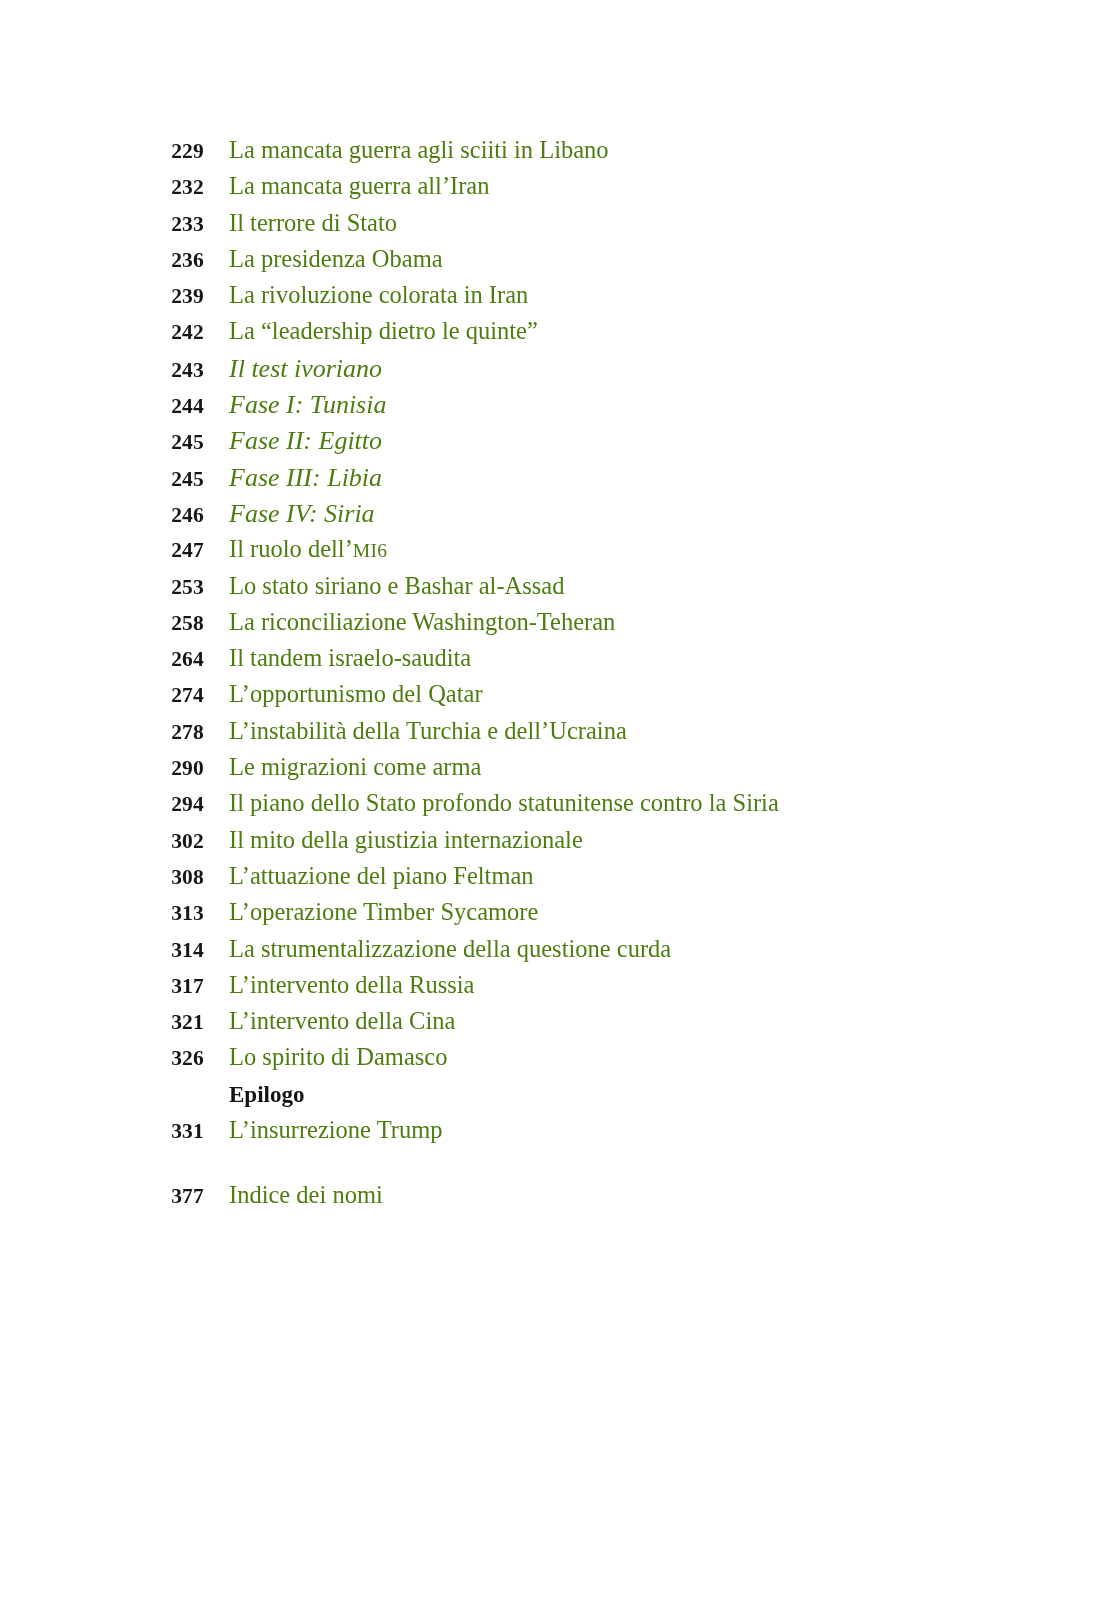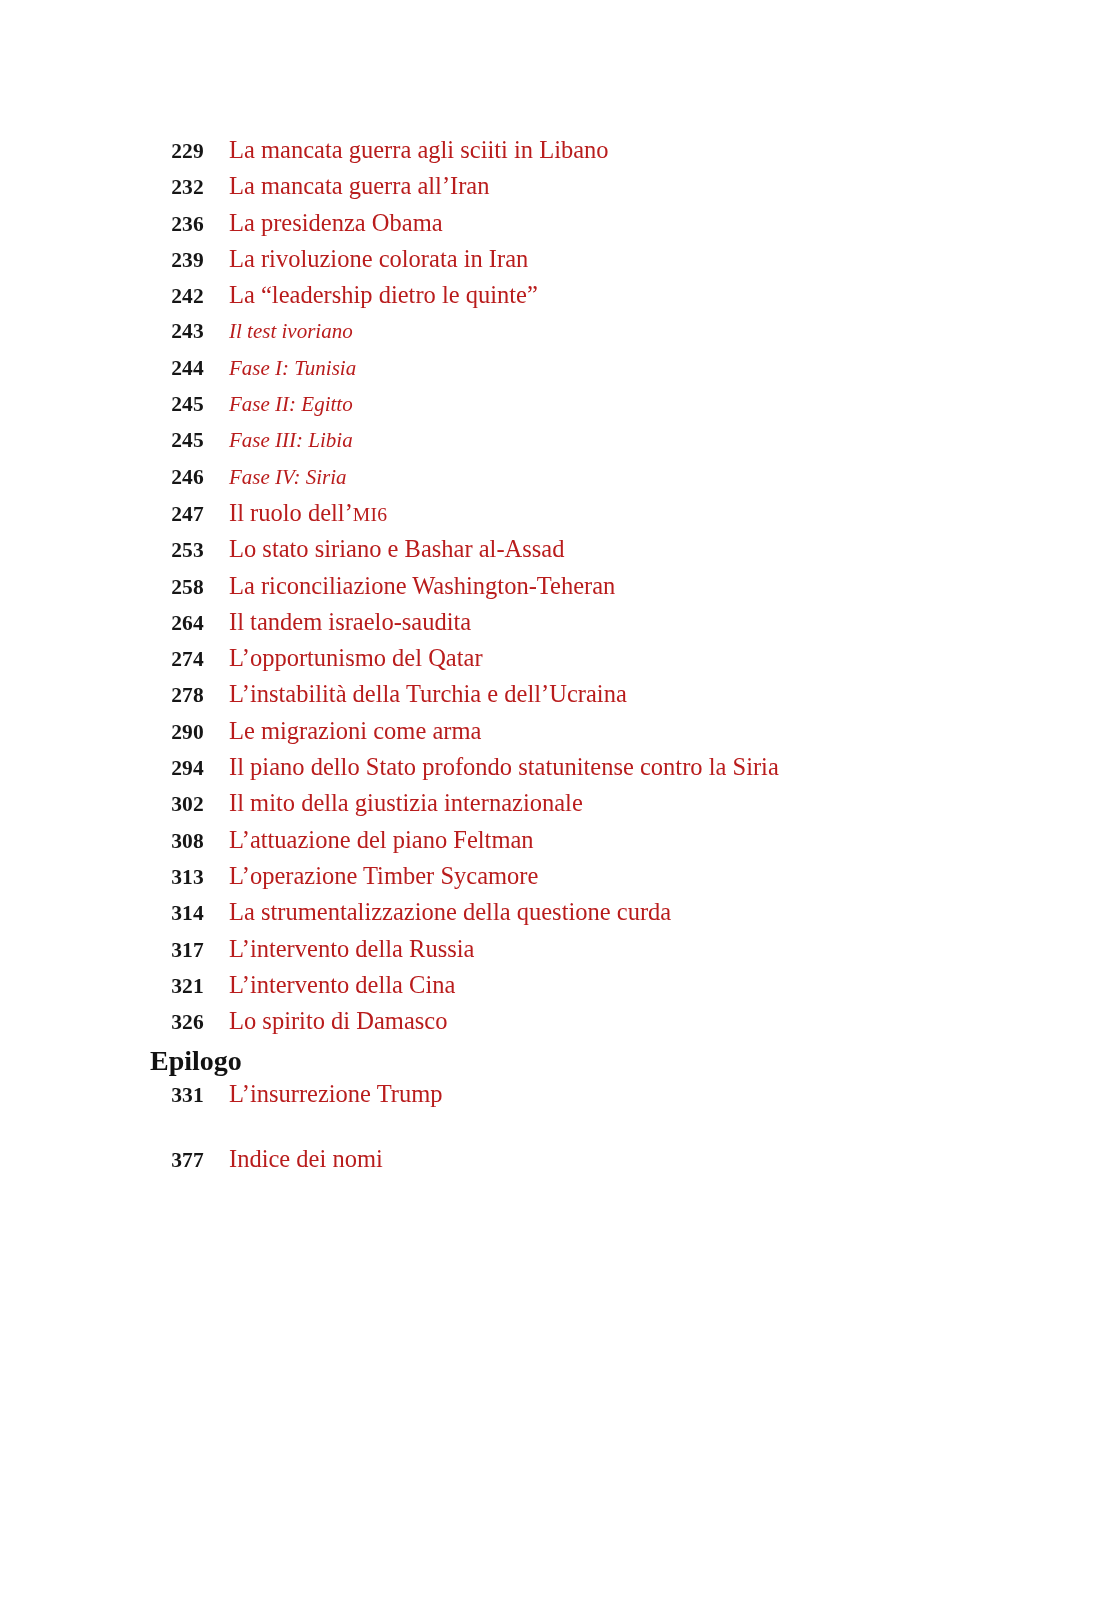--- a/index.html
+++ b/index.html
@@ -51,31 +51,32 @@
     font-weight: bold;
     font-size: 21.5px;
     letter-spacing: 0.2px;
     color: #161616;
   }
 
   .entry-title {
     margin-left: 25px;
     font-size: 24.5px;
     line-height: 1;
-    color: #b91c1c;
+    color: #4d7c0f;
     white-space: nowrap;
   }
 
   .entry-title.italic {
     font-style: italic;
-    font-size: 21px;
+    font-size: 26px;
   }
 
   .section-head {
-    font-size: 28px;
+    margin-left: 79px;
+    font-size: 23px;
     font-weight: bold;
     color: #121212;
     white-space: nowrap;
   }
 
   .section-row {
     display: flex;
     align-items: baseline;
     height: 36.3px;
   }
@@ -92,20 +93,24 @@
   <div class="toc">
 
     <div id="main-entries">
         <div class="toc-row">
           <div class="page-num">229</div>
           <div class="entry-title">La mancata guerra agli sciiti in Libano</div>
         </div>
         <div class="toc-row">
           <div class="page-num">232</div>
           <div class="entry-title">La mancata guerra all’Iran</div>
+        </div>
+        <div class="toc-row">
+          <div class="page-num">233</div>
+          <div class="entry-title">Il terrore di Stato</div>
         </div>
         <div class="toc-row">
           <div class="page-num">236</div>
           <div class="entry-title">La presidenza Obama</div>
         </div>
         <div class="toc-row">
           <div class="page-num">239</div>
           <div class="entry-title">La rivoluzione colorata in Iran</div>
         </div>
         <div class="toc-row">

